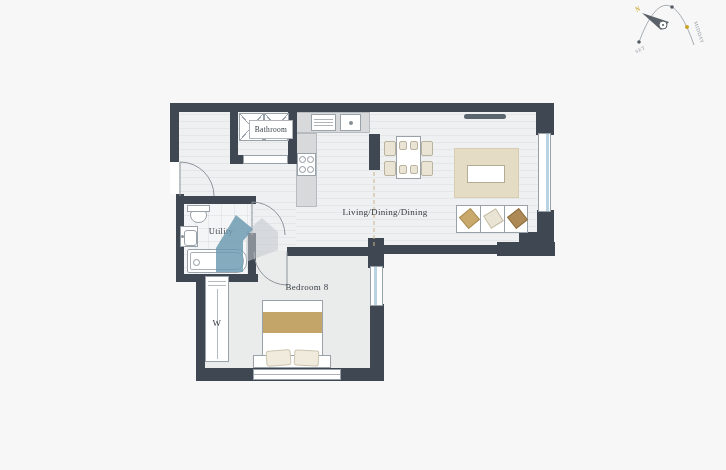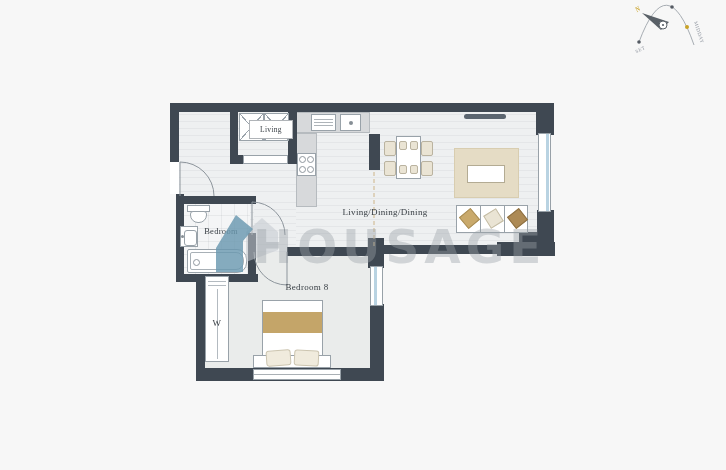--- a/index.html
+++ b/index.html
@@ -65,21 +65,21 @@
     <div class="glass" style="left:3px;top:0;width:3px;height:100%;"></div>
   </div>
   <div class="window" style="left:253px;top:369px;width:88px;height:11px;">
     <div style="position:absolute;left:0;top:4px;width:100%;height:1px;background:#aab0b5;"></div>
   </div>
   <div style="position:absolute;left:170px;top:162px;width:9px;height:32px;background:#fff;"></div>
 
   <div class="xbox" style="left:239px;top:113px;width:25px;height:28px;"></div>
   <div class="xbox" style="left:264px;top:113px;width:25px;height:28px;"></div>
   <div class="fix" style="left:249px;top:120px;width:44px;height:19px;border-color:#b0b4b8;display:flex;align-items:center;justify-content:center;">
-    <span class="room-label" style="position:static;transform:none;font-size:7.5px;">Living</span>
+    <span class="room-label" style="position:static;transform:none;font-size:7.5px;">Bathroom</span>
   </div>
   <div class="fix" style="left:243px;top:155px;width:45px;height:9px;"></div>
 
   <div class="fix" style="left:311px;top:114px;width:25px;height:17px;">
     <div style="position:absolute;left:2px;top:2px;right:2px;bottom:2px;background:repeating-linear-gradient(180deg,transparent 0 2px,#aeb4b9 2px 3px);"></div>
   </div>
   <div class="fix" style="left:340px;top:114px;width:21px;height:17px;">
     <div style="position:absolute;left:8px;top:6px;width:4px;height:4px;border-radius:50%;background:#868e95;"></div>
   </div>
   <div class="fix" style="left:297px;top:153px;width:19px;height:23px;">
@@ -140,27 +140,26 @@
     <line x1="180" y1="196" x2="180" y2="162" stroke="#8d959c" stroke-width="1"></line>
     <path d="M 252 202 A 33 33 0 0 1 285 235" fill="none" stroke="#8d959c" stroke-width="1"></path>
     <line x1="252" y1="235" x2="252" y2="202" stroke="#8d959c" stroke-width="1"></line>
     <path d="M 254 252 A 33 33 0 0 0 287 285" fill="none" stroke="#8d959c" stroke-width="1"></path>
     <line x1="287" y1="252" x2="287" y2="285" stroke="#8d959c" stroke-width="1"></line>
     <line x1="374" y1="172" x2="374" y2="246" stroke="#cdb488" stroke-width="1" stroke-dasharray="4 3"></line>
   </svg>
 
   <span class="room-label" style="left:385px;top:212px;">Living/Dining/Dining</span>
   <span class="room-label" style="left:307px;top:287px;">Bedroom 8</span>
-  <span class="room-label" style="left:221px;top:231px;font-size:8.5px;">Bedroom</span>
+  <span class="room-label" style="left:221px;top:231px;font-size:8.5px;">Utility</span>
 
   <svg style="position:absolute;left:205px;top:205px;" width="85" height="75" viewBox="0 0 85 75">
     <path d="M 41 57 L 41 27 L 57 13 L 73 27 L 73 45 Z" fill="#c3c9cd" opacity="0.55"></path>
     <path d="M 11 67 L 11 43 L 31 10 L 48 24 L 38 36 L 38 67 Z" fill="var(--c-watermark-blue,#6a98b0)" opacity="0.82"></path>
   </svg>
-  <div class="watermark-text" style="left:253px;top:219px;">HOUSAGE</div>
 
   <svg style="position:absolute;left:612px;top:0;" width="112" height="60" viewBox="0 0 112 60">
     <path d="M 27 42 Q 55 -33 82 45" fill="none" stroke="#a7adb3" stroke-width="1"></path>
     <circle cx="27" cy="42" r="1.8" fill="#555b63"></circle>
     <circle cx="60" cy="7" r="1.8" fill="#555b63"></circle>
     <circle cx="75" cy="27" r="2" fill="var(--c-compass-gold,#c9a227)"></circle>
     <polygon points="30,13 57,22 49,30" fill="#5a6168"></polygon>
     <circle cx="51" cy="25" r="4" fill="#fff" stroke="#5a6168" stroke-width="1"></circle>
     <circle cx="51" cy="25" r="1.1" fill="#5a6168"></circle>
     <text x="27" y="11" font-size="7" font-style="italic" font-family="Liberation Serif, serif" fill="var(--c-compass-gold,#c9a227)" text-anchor="middle" transform="rotate(-35 27 11)">N</text>

